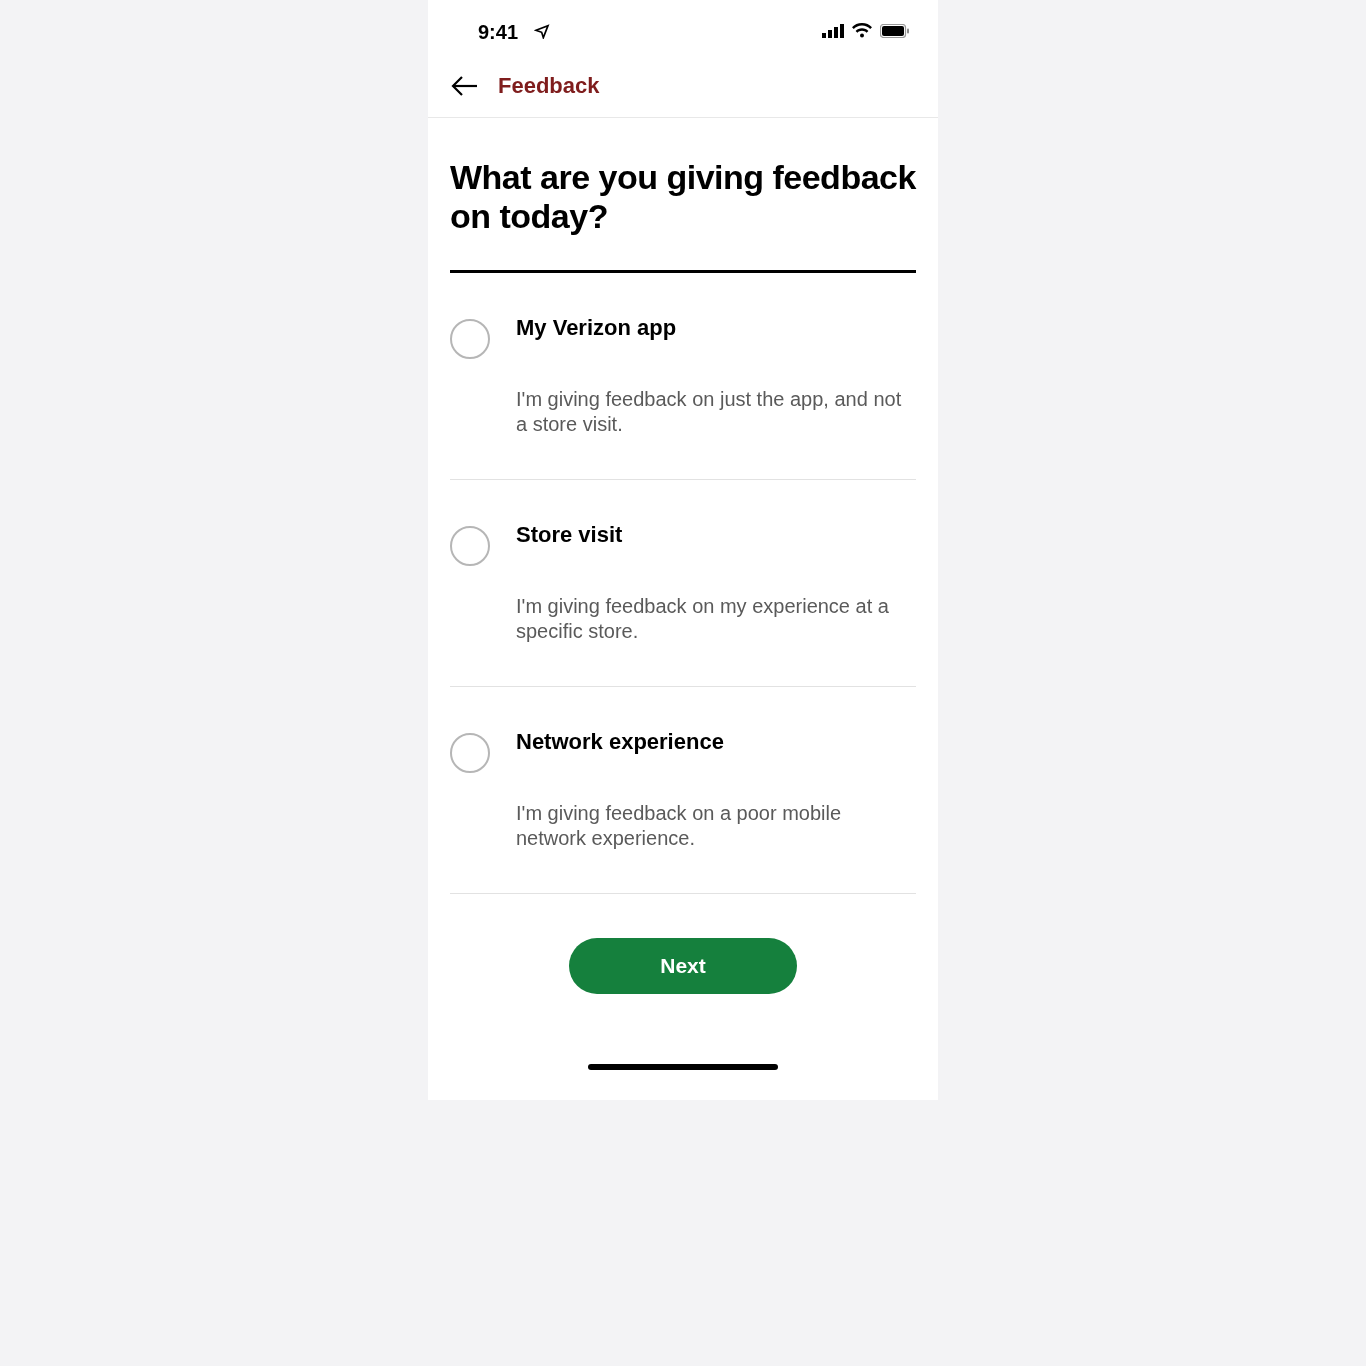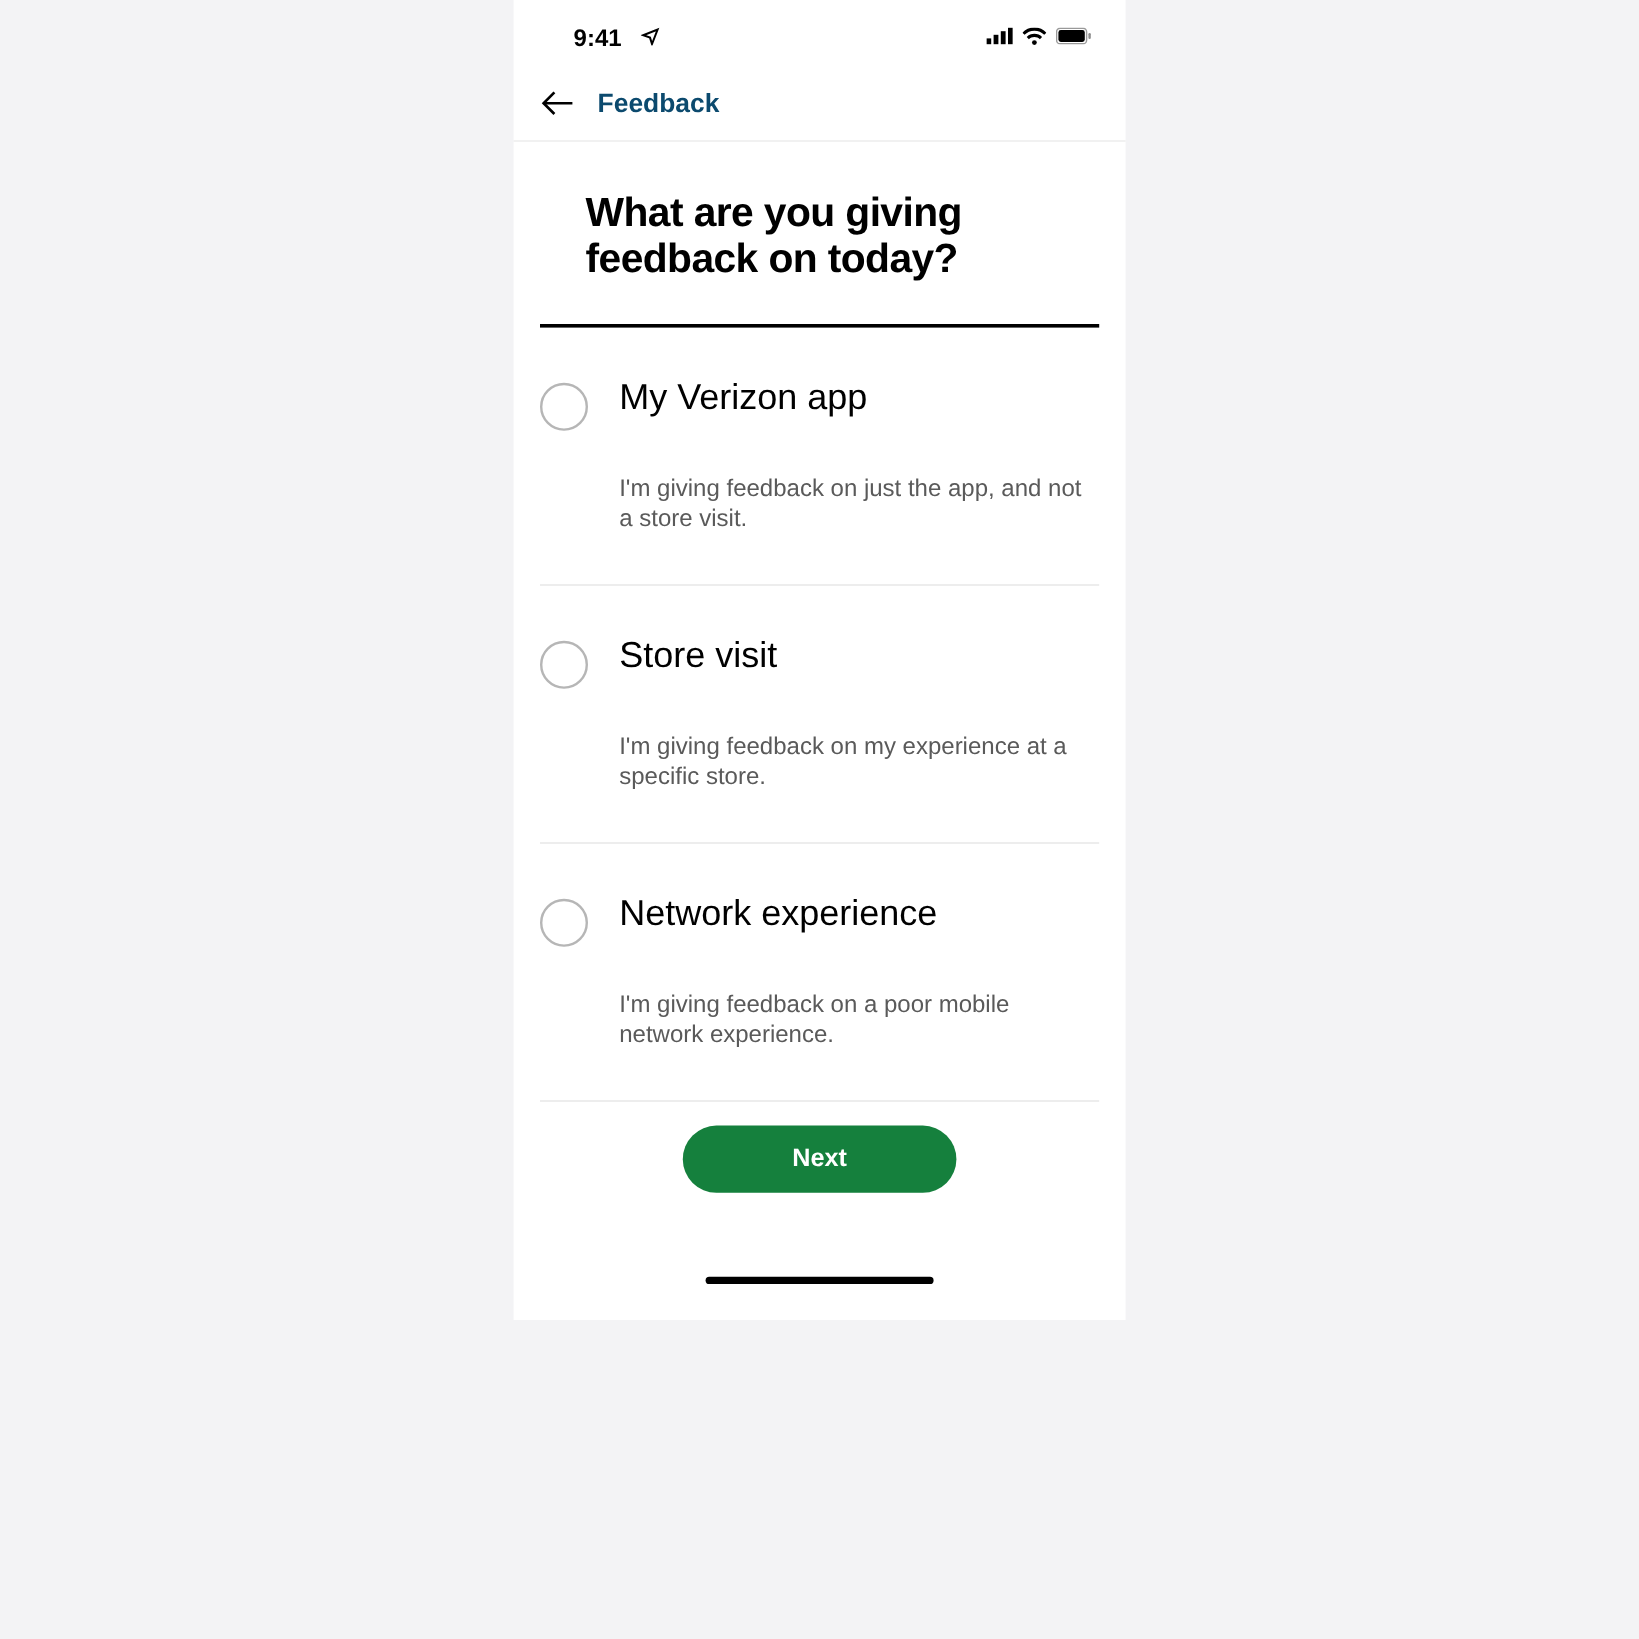--- a/index.html
+++ b/index.html
@@ -52,33 +52,32 @@
       width: 30px;
       height: 24px;
       display: flex;
       align-items: center;
       justify-content: center;
       margin-right: 18px;
     }
     .nav-title {
       font-size: 22px;
       font-weight: 700;
-      color: #0c4a6e;
+      color: #7f1d1d;
     }
     .content {
       padding: 40px 22px 0 22px;
     }
     .heading {
       font-size: 34px;
       font-weight: 800;
       line-height: 1.15;
       color: #000;
       letter-spacing: -0.5px;
       margin-bottom: 34px;
-      margin-left: 38px;
     }
     .divider-thick {
       height: 3px;
       background: #000;
       margin-bottom: 0;
     }
     .option {
       display: flex;
       align-items: flex-start;
       padding: 42px 0 42px 0;
@@ -91,22 +90,22 @@
       border: 2px solid #b6b6b6;
       border-radius: 50%;
       flex-shrink: 0;
       margin-right: 26px;
       margin-top: 4px;
     }
     .option-text {
       flex: 1;
     }
     .option-title {
-      font-size: 30px;
-      font-weight: 400;
+      font-size: 22px;
+      font-weight: 700;
       color: #000;
       margin-bottom: 4px;
     }
     .option-desc {
       font-size: 20px;
       font-weight: 400;
       color: #5a5a5a;
       line-height: 1.25;
       margin-top: 46px;
     }

